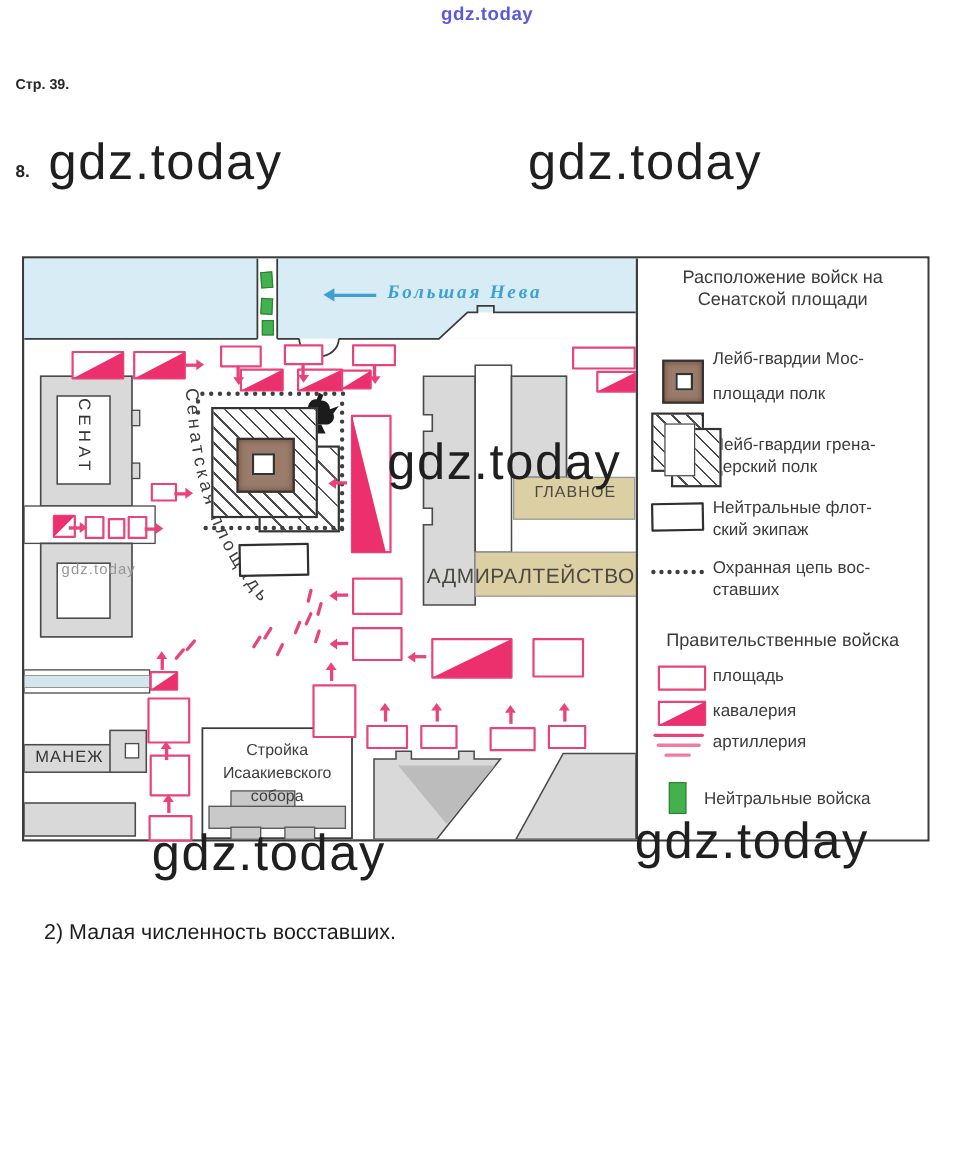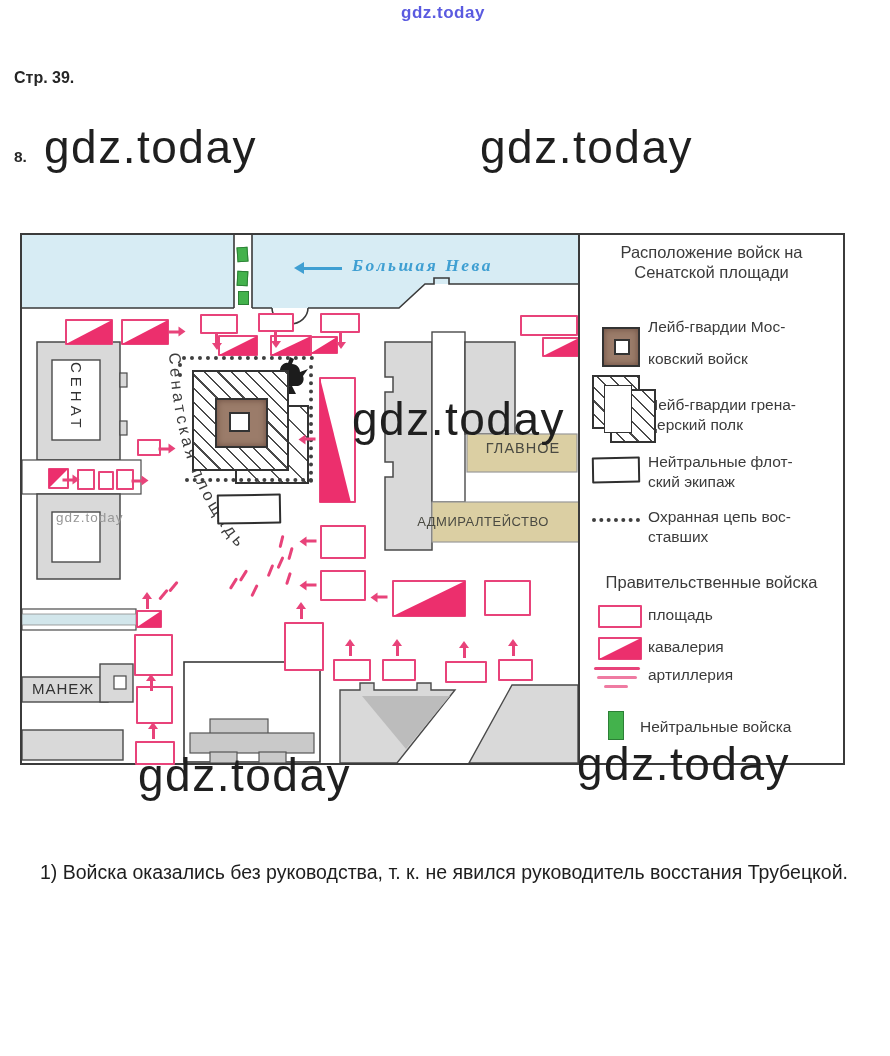--- a/index.html
+++ b/index.html
@@ -11,21 +11,21 @@
   .wm{position:absolute;font-family:"Liberation Sans",sans-serif;letter-spacing:1.5px;
       color:#1f1f1f;white-space:nowrap;z-index:30;}
   .wm-top{left:401px;top:3px;font-size:17px;font-weight:bold;color:#5a5ae0;letter-spacing:.5px;}
   .wm-h1{left:44px;top:120px;font-size:46px;}
   .wm-h2{left:480px;top:120px;font-size:46px;}
   .wm-center{left:352px;top:392px;font-size:46px;}
   .wm-small{left:56px;top:510px;font-size:13.5px;color:#979797;letter-spacing:1px;}
   .wm-bl{left:138px;top:748px;font-size:46px;}
   .wm-br{left:577px;top:737px;font-size:46px;}
 
-  .page-label{position:absolute;left:14px;top:69px;font-size:16px;font-weight:bold;color:#262626;}
+  .page-label{position:absolute;left:14px;top:69px;font-size:13px;font-weight:bold;color:#262626;}
   .task-num{position:absolute;left:14px;top:148px;font-size:15.5px;font-weight:bold;color:#262626;}
 
   
   .map{position:absolute;left:20px;top:233px;width:825px;height:532px;border:2px solid #3b3b3b;
        background:#fff;box-sizing:border-box;}
   .map > *{z-index:2;}
   .map svg.bg{position:absolute;left:0;top:0;z-index:1;}
 
   
   .tr{position:absolute;border:2.4px solid #e8437a;background:#fff;z-index:2;border-radius:1px;}
@@ -65,21 +65,21 @@
   .blue-arrow::before{content:"";position:absolute;left:0;top:0;width:0;height:0;
       border-top:6.5px solid transparent;border-bottom:6.5px solid transparent;border-right:10px solid #3f9fd2;}
 
   
   .mlabel{position:absolute;color:#3d3d3d;z-index:2;white-space:nowrap;}
   .river-label{left:330px;top:20px;font-family:"Liberation Serif",serif;font-style:italic;
       font-weight:bold;font-size:17.5px;color:#3f9fd2;letter-spacing:2.5px;}
   .senate-label{left:63px;top:127px;width:80px;font-size:15px;letter-spacing:4px;color:#333;
       transform:rotate(90deg);transform-origin:0 0;}
   .glavnoe-label{left:452px;top:205px;width:98px;text-align:center;font-size:14.5px;letter-spacing:1px;color:#4a4a42;}
-  .adm-label{left:366px;top:279px;width:190px;text-align:center;font-size:13px;letter-spacing:.5px;color:#4a4a42;}
+  .adm-label{left:366px;top:279px;width:190px;text-align:left;font-size:19px;letter-spacing:.5px;color:#4a4a42;}
   .manege-label{left:10px;top:445px;font-size:15px;letter-spacing:1px;color:#333;}
   .constr{position:absolute;left:164px;top:437px;width:132px;text-align:center;font-size:14.5px;
       line-height:21px;color:#3d3d3d;z-index:2;}
 
   
   .legend{position:absolute;left:556px;top:0;width:265px;height:528px;background:#fff;
       border-left:2px solid #3b3b3b;z-index:5;box-sizing:border-box;}
   .lg-title{position:absolute;left:0;width:100%;text-align:center;font-size:16.5px;color:#3b3b3b;}
   .lg-head{position:absolute;left:0;width:100%;text-align:center;font-size:16.5px;color:#3b3b3b;}
   .lg-t{position:absolute;font-size:15.5px;color:#3b3b3b;line-height:20px;white-space:nowrap;}
@@ -155,20 +155,25 @@
     <div class="mlabel river-label">Большая Нева</div>
     <div class="blue-arrow"></div>
     <div class="neutral" style="left:215px;top:12px;width:9px;height:13px;transform:rotate(-4deg)"></div>
     <div class="neutral" style="left:215px;top:36px;width:9px;height:13px;transform:rotate(3deg)"></div>
     <div class="neutral" style="left:216px;top:56px;width:9px;height:12px"></div>
 
     <div class="mlabel senate-label">СЕНАТ</div>
     <div class="mlabel glavnoe-label">ГЛАВНОЕ</div>
     <div class="mlabel adm-label">АДМИРАЛТЕЙСТВО</div>
     <div class="mlabel manege-label">МАНЕЖ</div>
+    <div class="constr">
+      <div>Стройка</div>
+      <div>Исаакиевского</div>
+      <div>собора</div>
+    </div>
 
     <div class="hatch sparse" style="left:213px;top:170px;width:70px;height:75px"></div>
     <div class="hatch" style="left:170px;top:135px;width:93px;height:97px"></div>
     <div class="brown-sq" style="left:193px;top:163px;width:49px;height:46px"></div>
     <div class="white-sq" style="left:207px;top:177px;width:17px;height:16px"></div>
     <div class="dots-h" style="left:160px;top:121px;width:132px"></div>
     <div class="dots-v" style="left:287px;top:130px;height:118px"></div>
     <div class="dots-h" style="left:163px;top:243px;width:128px"></div>
     <div class="dots-v" style="left:156px;top:128px;height:14px"></div>
     <div class="tr dark" style="left:195px;top:259px;width:60px;height:26px;transform:rotate(-1deg)"></div>
@@ -237,21 +242,21 @@
     <div class="spark" style="left:258px;top:300px;transform:rotate(14deg)"></div>
     <div class="spark" style="left:267px;top:312px;transform:rotate(16deg)"></div>
 
     <div class="legend">
       <div class="lg-title" style="top:28px">Сенатской площади</div>
       <div class="lg-title" style="top:8px">Расположение войск на</div>
 
       <div class="brown-sq" style="left:22px;top:92px;width:34px;height:36px"></div>
       <div class="white-sq" style="left:34px;top:104px;width:12px;height:12px"></div>
       <div class="lg-t" style="left:68px;top:82px">Лейб-гвардии Мос-</div>
-      <div class="lg-t" style="left:68px;top:114px">ковский войск</div>
+      <div class="lg-t" style="left:68px;top:114px">площади полк</div>
 
       <div class="hatch" style="left:12px;top:140px;width:44px;height:50px"></div>
       <div class="hatch" style="left:30px;top:154px;width:42px;height:50px"></div>
       <div class="white-sq" style="left:24px;top:150px;width:26px;height:46px;border-width:1.6px"></div>
       <div class="lg-t" style="left:68px;top:160px">Лейб-гвардии грена-</div>
       <div class="lg-t" style="left:68px;top:180px">дерский полк</div>
 
       <div class="tr dark" style="left:12px;top:222px;width:44px;height:22px;transform:rotate(-1deg)"></div>
       <div class="lg-t" style="left:68px;top:217px">Нейтральные флот-</div>
       <div class="lg-t" style="left:68px;top:237px">ский экипаж</div>
@@ -277,16 +282,16 @@
       <div class="lg-t" style="left:60px;top:482px">Нейтральные войска</div>
     </div>
   </div>
 
   <div class="wm wm-center">gdz.today</div>
   <div class="wm wm-small">gdz.today</div>
   <div class="wm wm-bl">gdz.today</div>
   <div class="wm wm-br">gdz.today</div>
 
   <div class="abs" style="left:4px;top:828px;width:882px;font-size:19.5px;line-height:40px;color:#1e1e1e;text-align:justify">
-    <p style="margin:24px 0 0 0;text-indent:36px">1) Войска оказались без руководства, т. к. не явился руководитель восстания Трубецкой.</p>
+    <p style="margin:0;text-indent:36px">2) Малая численность восставших.</p>
   </div>
 
 </div>
 
 </body></html>

